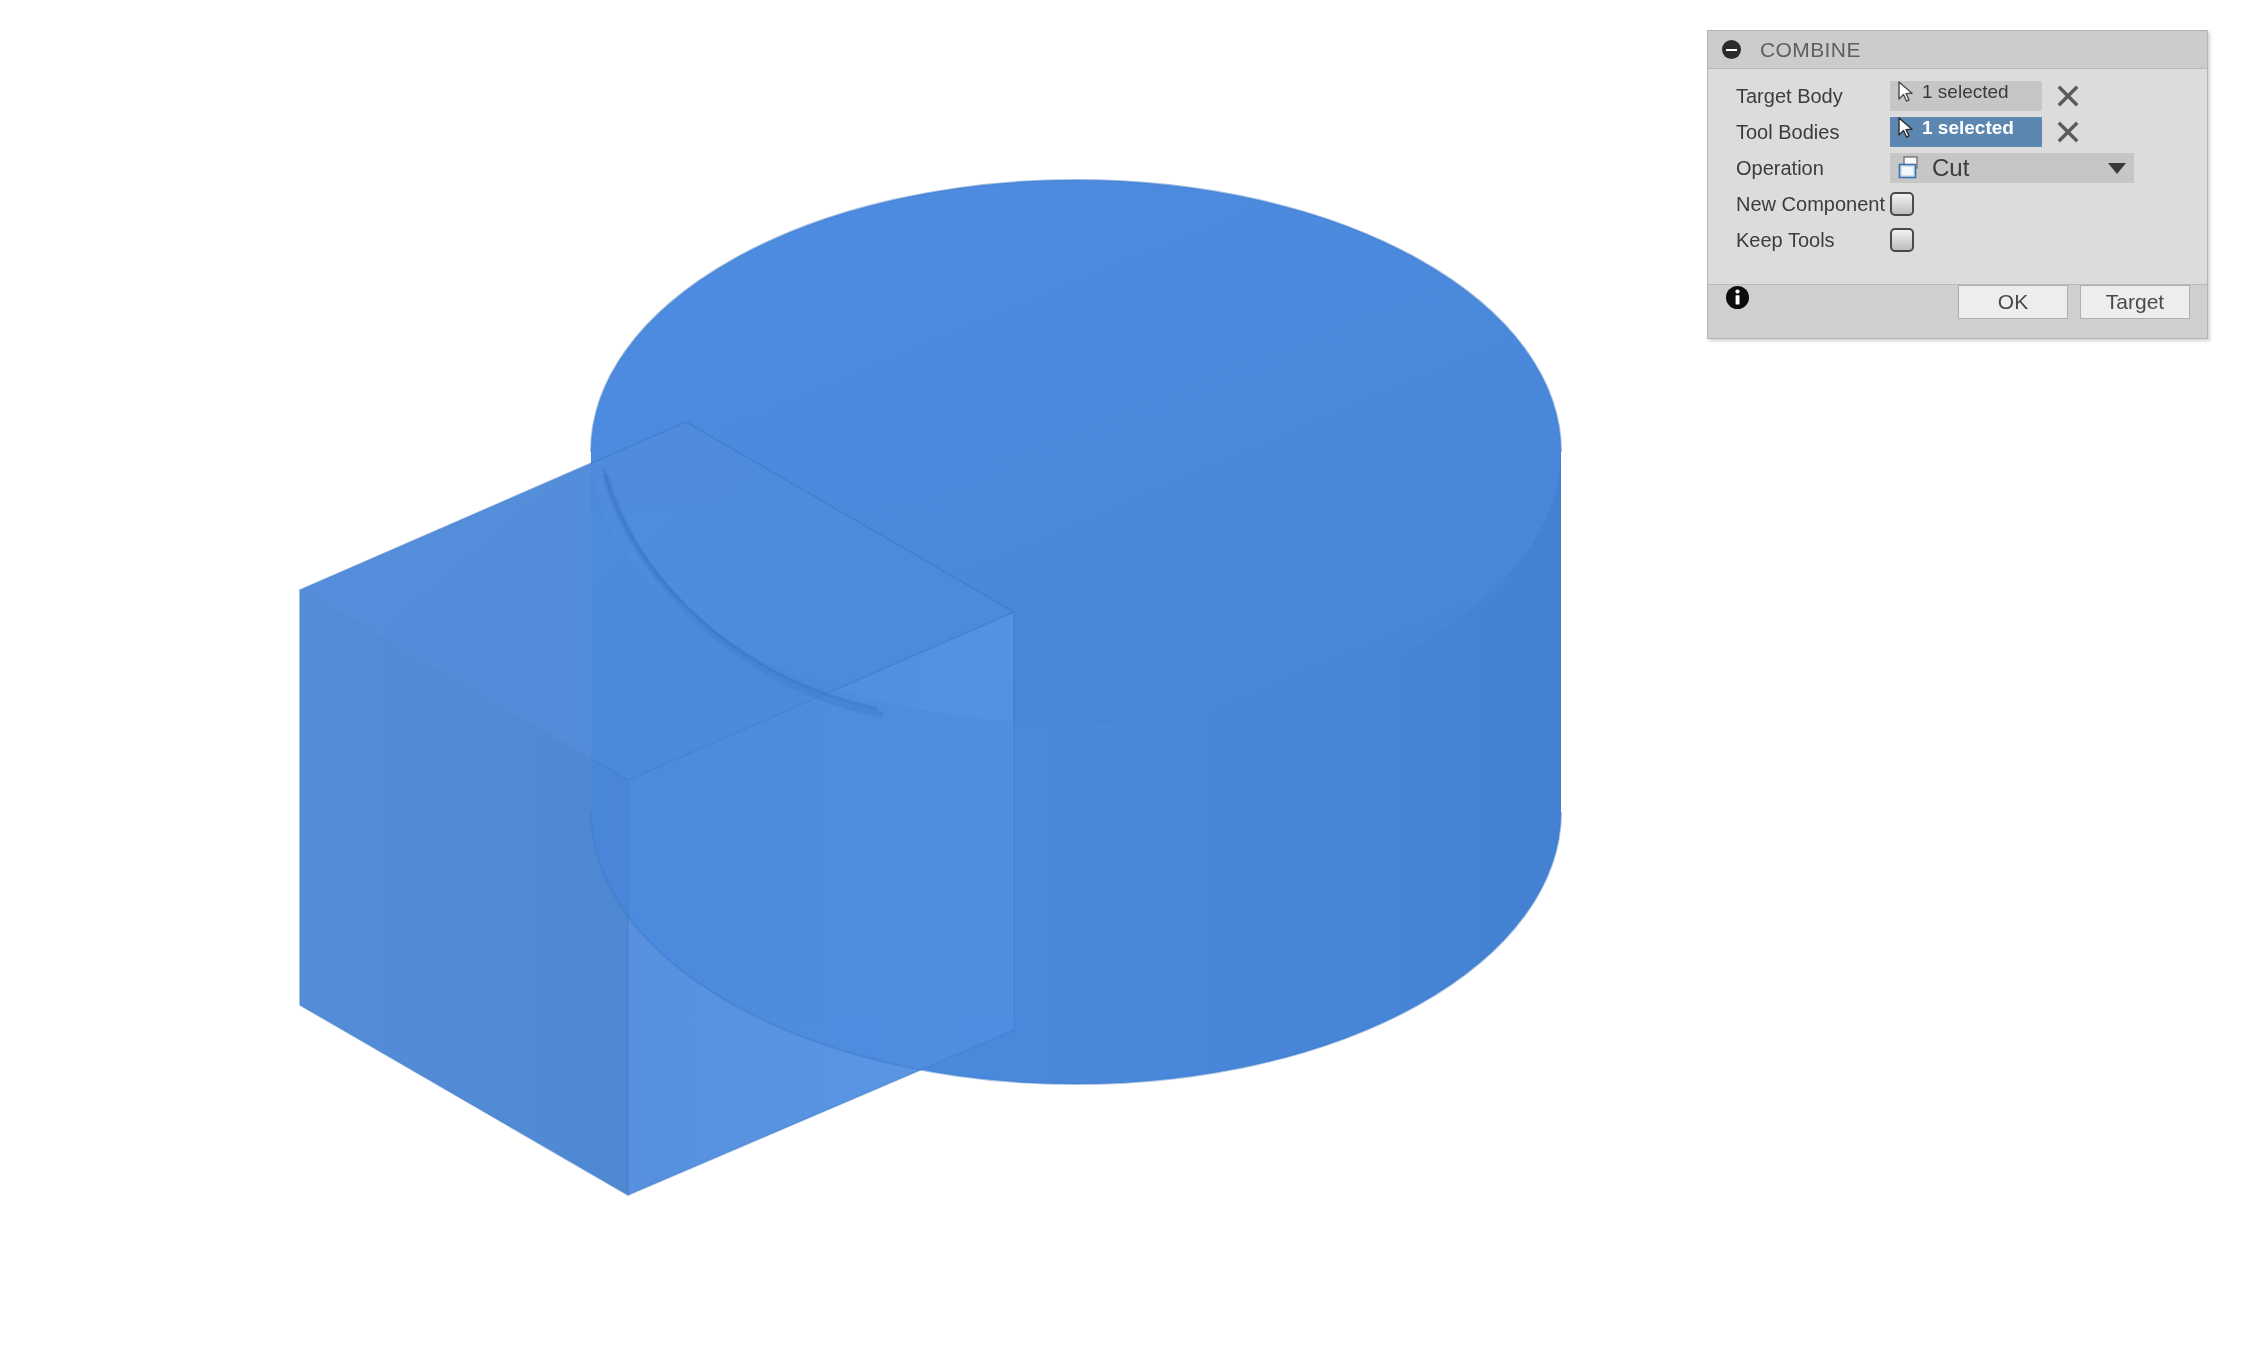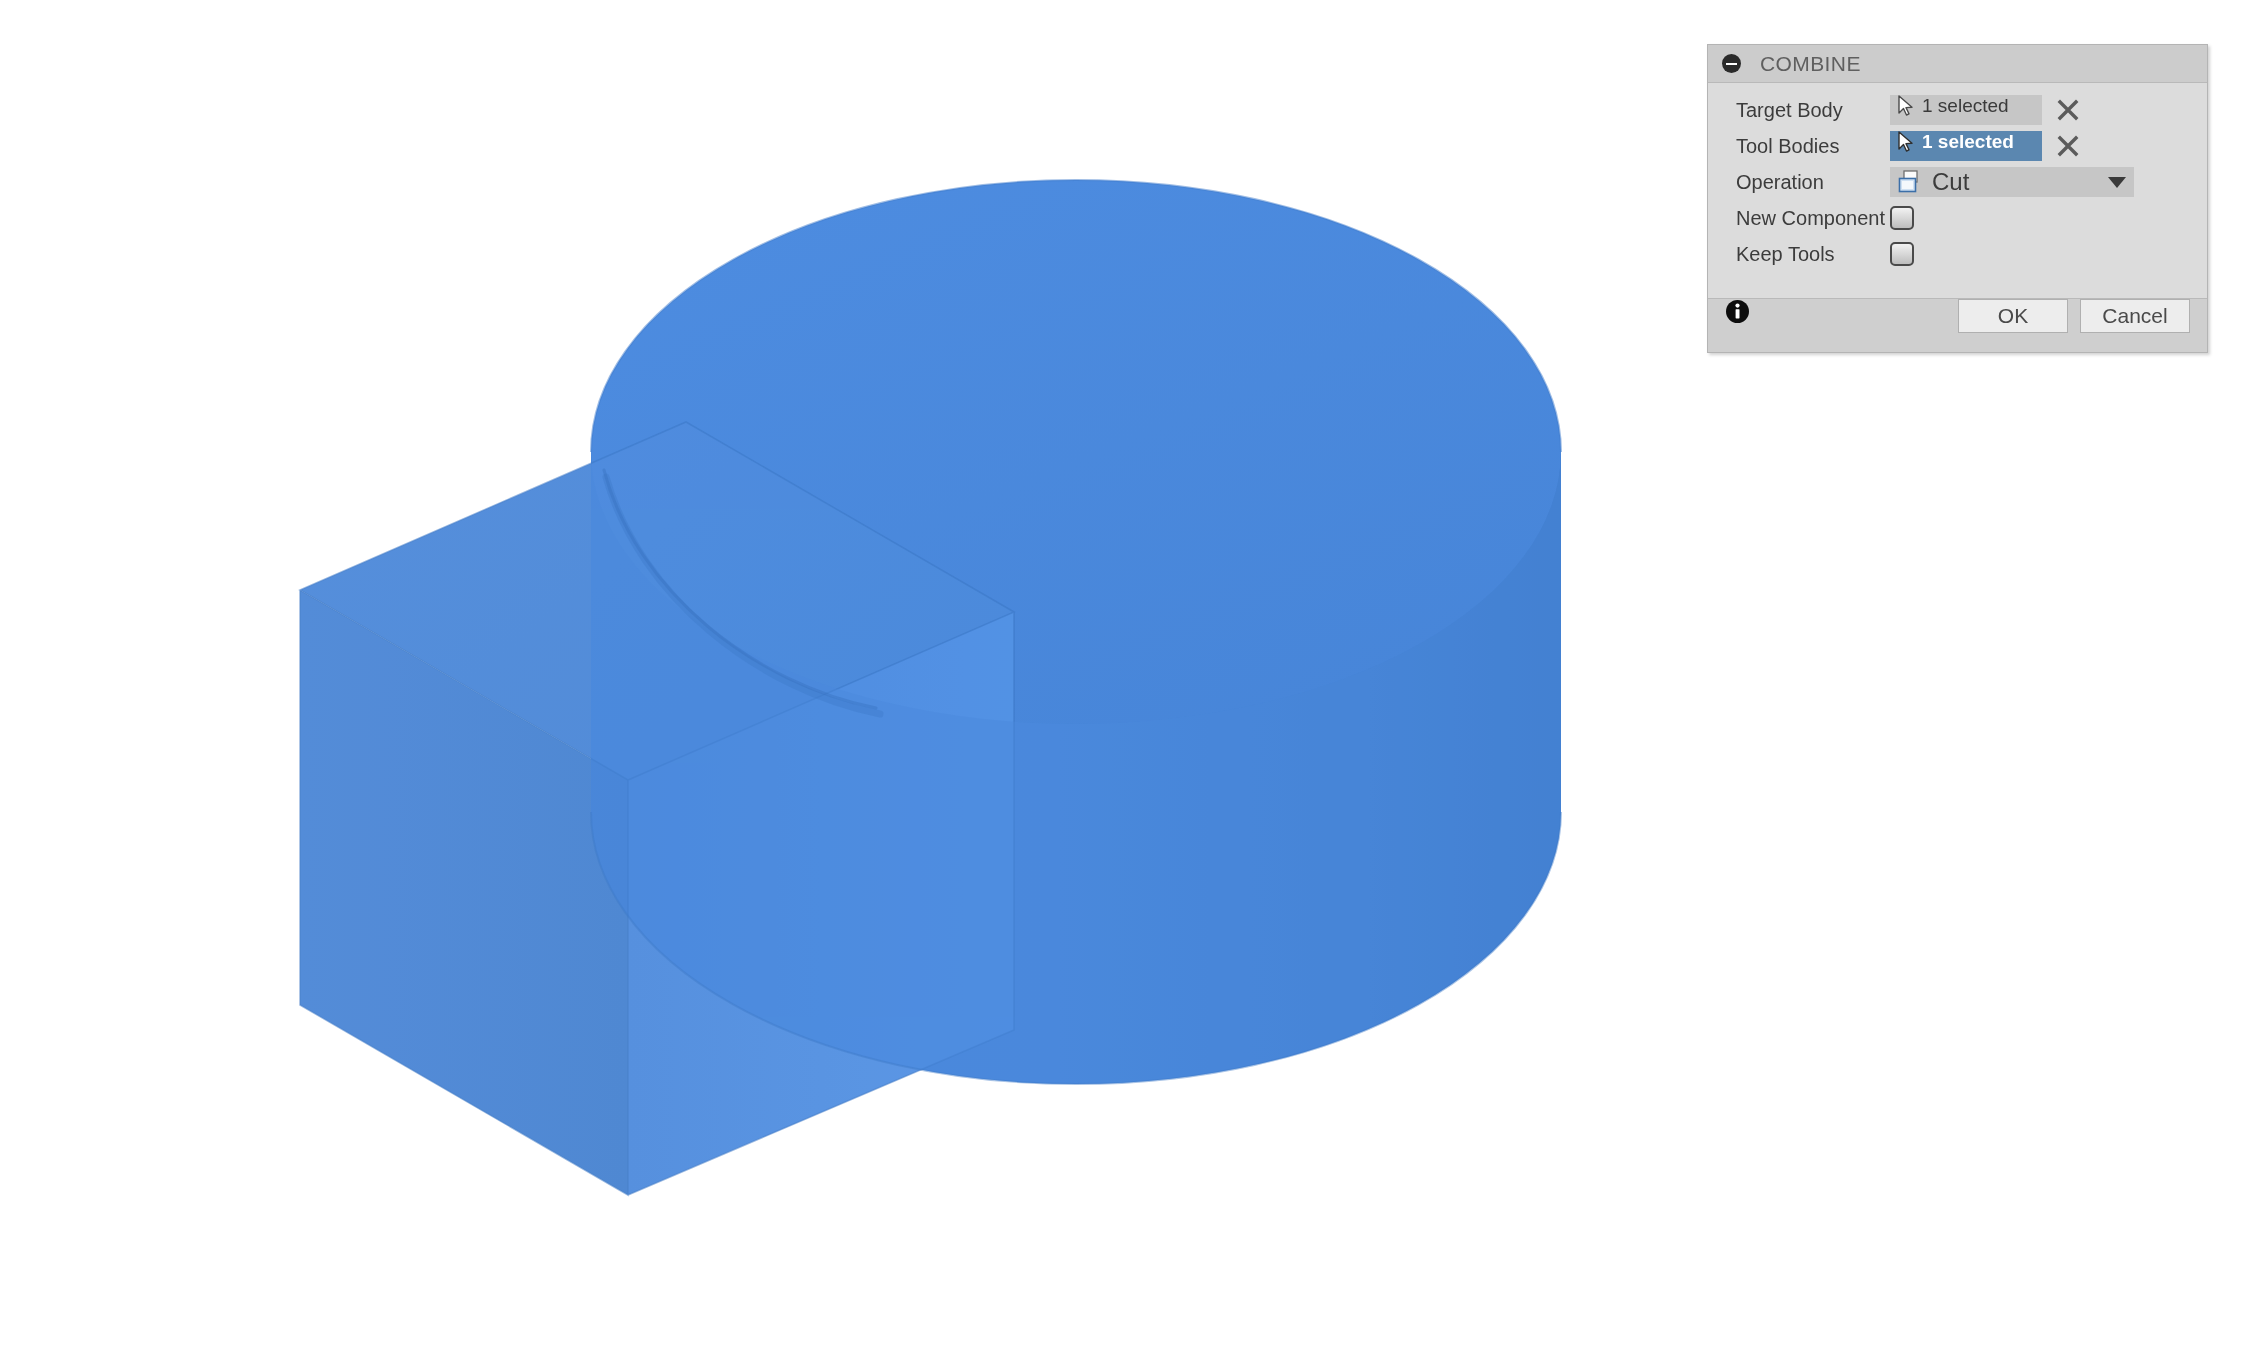--- a/index.html
+++ b/index.html
@@ -22,21 +22,21 @@
     width: 2264px;
     height: 1368px;
     background: #ffffff;
   }
   #scene-svg { display: block; }
 
   
   #combine-panel {
     position: absolute;
     left: 1707px;
-    top: 44px;
+    top: 30px;
     width: 501px;
     background: #d4d4d4;
     border: 1px solid #b4b4b4;
     box-shadow: 2px 2px 3px rgba(0,0,0,0.18);
     box-sizing: border-box;
   }
 
   .panel-header {
     height: 38px;
     background: #cccccc;
@@ -359,16 +359,16 @@
   </div>
 
   <div class="panel-footer">
     <svg class="info-icon" viewBox="0 0 25 25">
       <circle cx="12.5" cy="12.5" r="11.5" fill="#0d0d0d"></circle>
       <circle cx="12.5" cy="6.6" r="2.1" fill="#ffffff"></circle>
       <rect x="10.6" y="10.2" width="3.9" height="9.2" rx="0.6" fill="#ffffff"></rect>
     </svg>
     <div class="footer-spacer"></div>
     <div class="btn">OK</div>
-    <div class="btn">Cancel</div>
+    <div class="btn">Target</div>
   </div>
 
 </div>
 
 </body></html>

